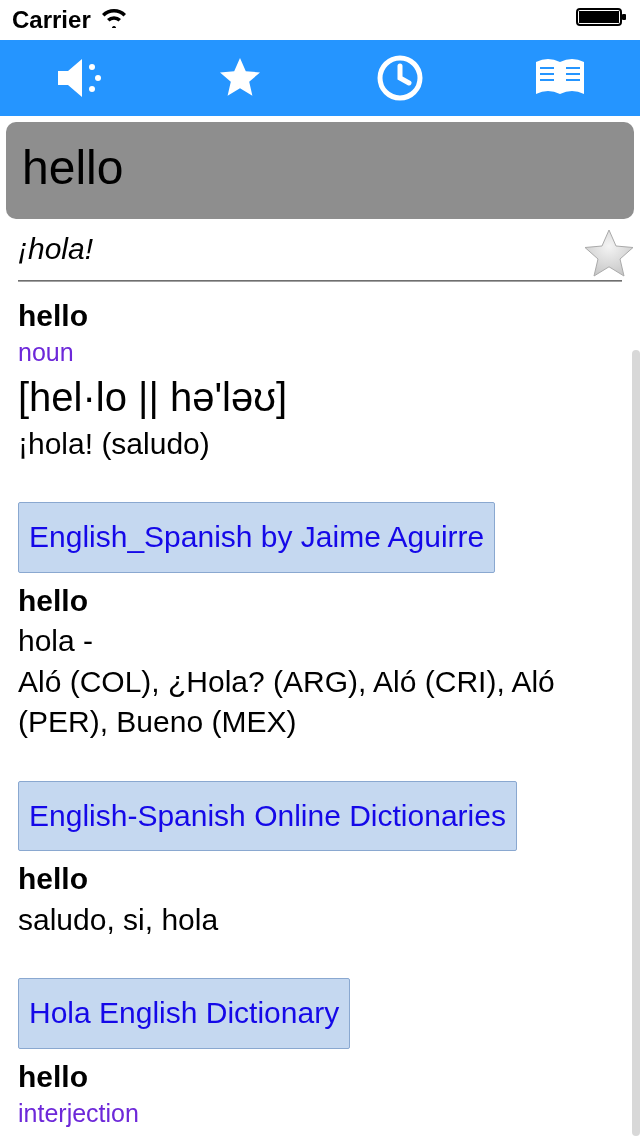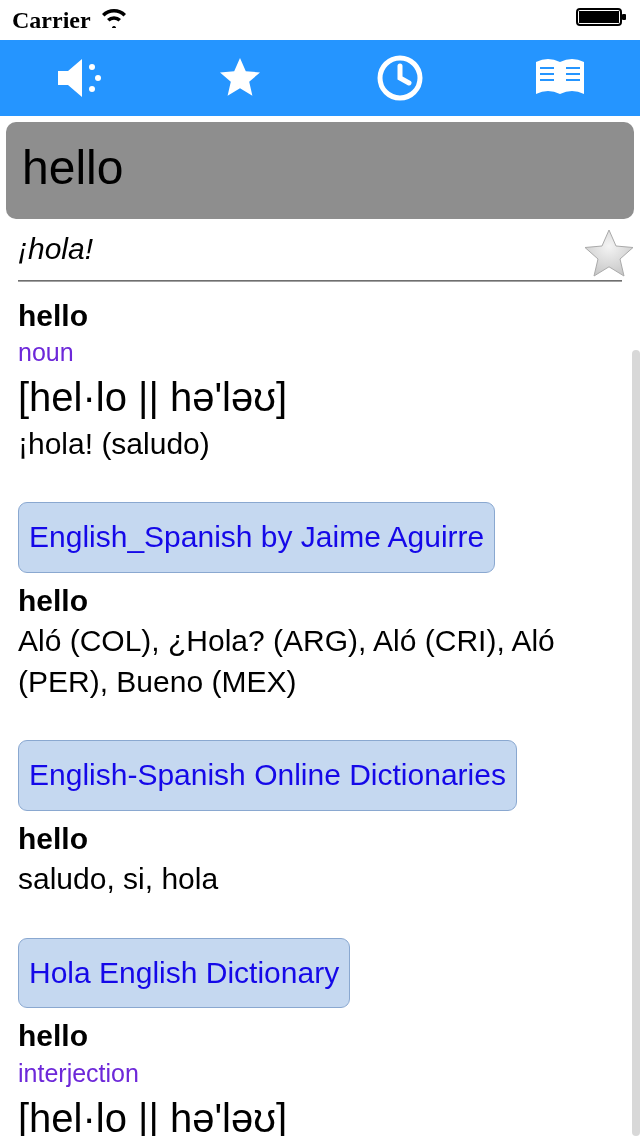--- a/index.html
+++ b/index.html
@@ -15,21 +15,21 @@
       height: 40px;
       background: #fff;
       display: flex;
       align-items: center;
       justify-content: space-between;
       padding: 0 12px;
       font-size: 24px;
       font-weight: 600;
       color: #000;
     }
-    .status-left { display: flex; align-items: center; gap: 8px; font-family: Liberation Serif, serif; }
+    .status-left { display: flex; align-items: center; gap: 8px; }
     .status-right { display: flex; align-items: center; }
     .wifi-icon { display: inline-block; }
     .battery-icon { display: inline-block; }
     .toolbar {
       height: 76px;
       background: #2595ff;
       display: flex;
       align-items: center;
       justify-content: space-around;
       padding: 0;
@@ -88,21 +88,21 @@
     .def { font-size: 30px; }
     .source-link {
       display: inline-block;
       background: #c5d8f0;
       border: 1px solid #8aa8d0;
       padding: 14px 10px;
       color: #1508e8;
       font-size: 30px;
       margin-top: 38px;
       margin-bottom: 8px;
-      border-radius: 9px;
+      border-radius: 2px;
     }
   </style>
 </head>
 <body>
 
 <div class="status-bar">
   <div class="status-left">
     <span>Carrier</span>
     <span class="wifi-icon">
       <svg width="30" height="22" viewBox="0 0 30 22">
@@ -180,20 +180,21 @@
   <div class="section">
     <div class="entry-word">hello</div>
     <div class="pos">noun</div>
     <div class="pron">[hel·lo || hə'ləʊ]</div>
     <div class="def">¡hola! (saludo)</div>
   </div>
 
   <a class="source-link">English_Spanish by Jaime Aguirre</a>
   <div class="section">
     <div class="entry-word">hello</div>
+    <div class="def">hola -</div>
     <div class="def">Aló (COL), ¿Hola? (ARG), Aló (CRI), Aló (PER), Bueno (MEX)</div>
   </div>
 
   <a class="source-link">English-Spanish Online Dictionaries</a>
   <div class="section">
     <div class="entry-word">hello</div>
     <div class="def">saludo, si, hola</div>
   </div>
 
   <a class="source-link">Hola English Dictionary</a>

